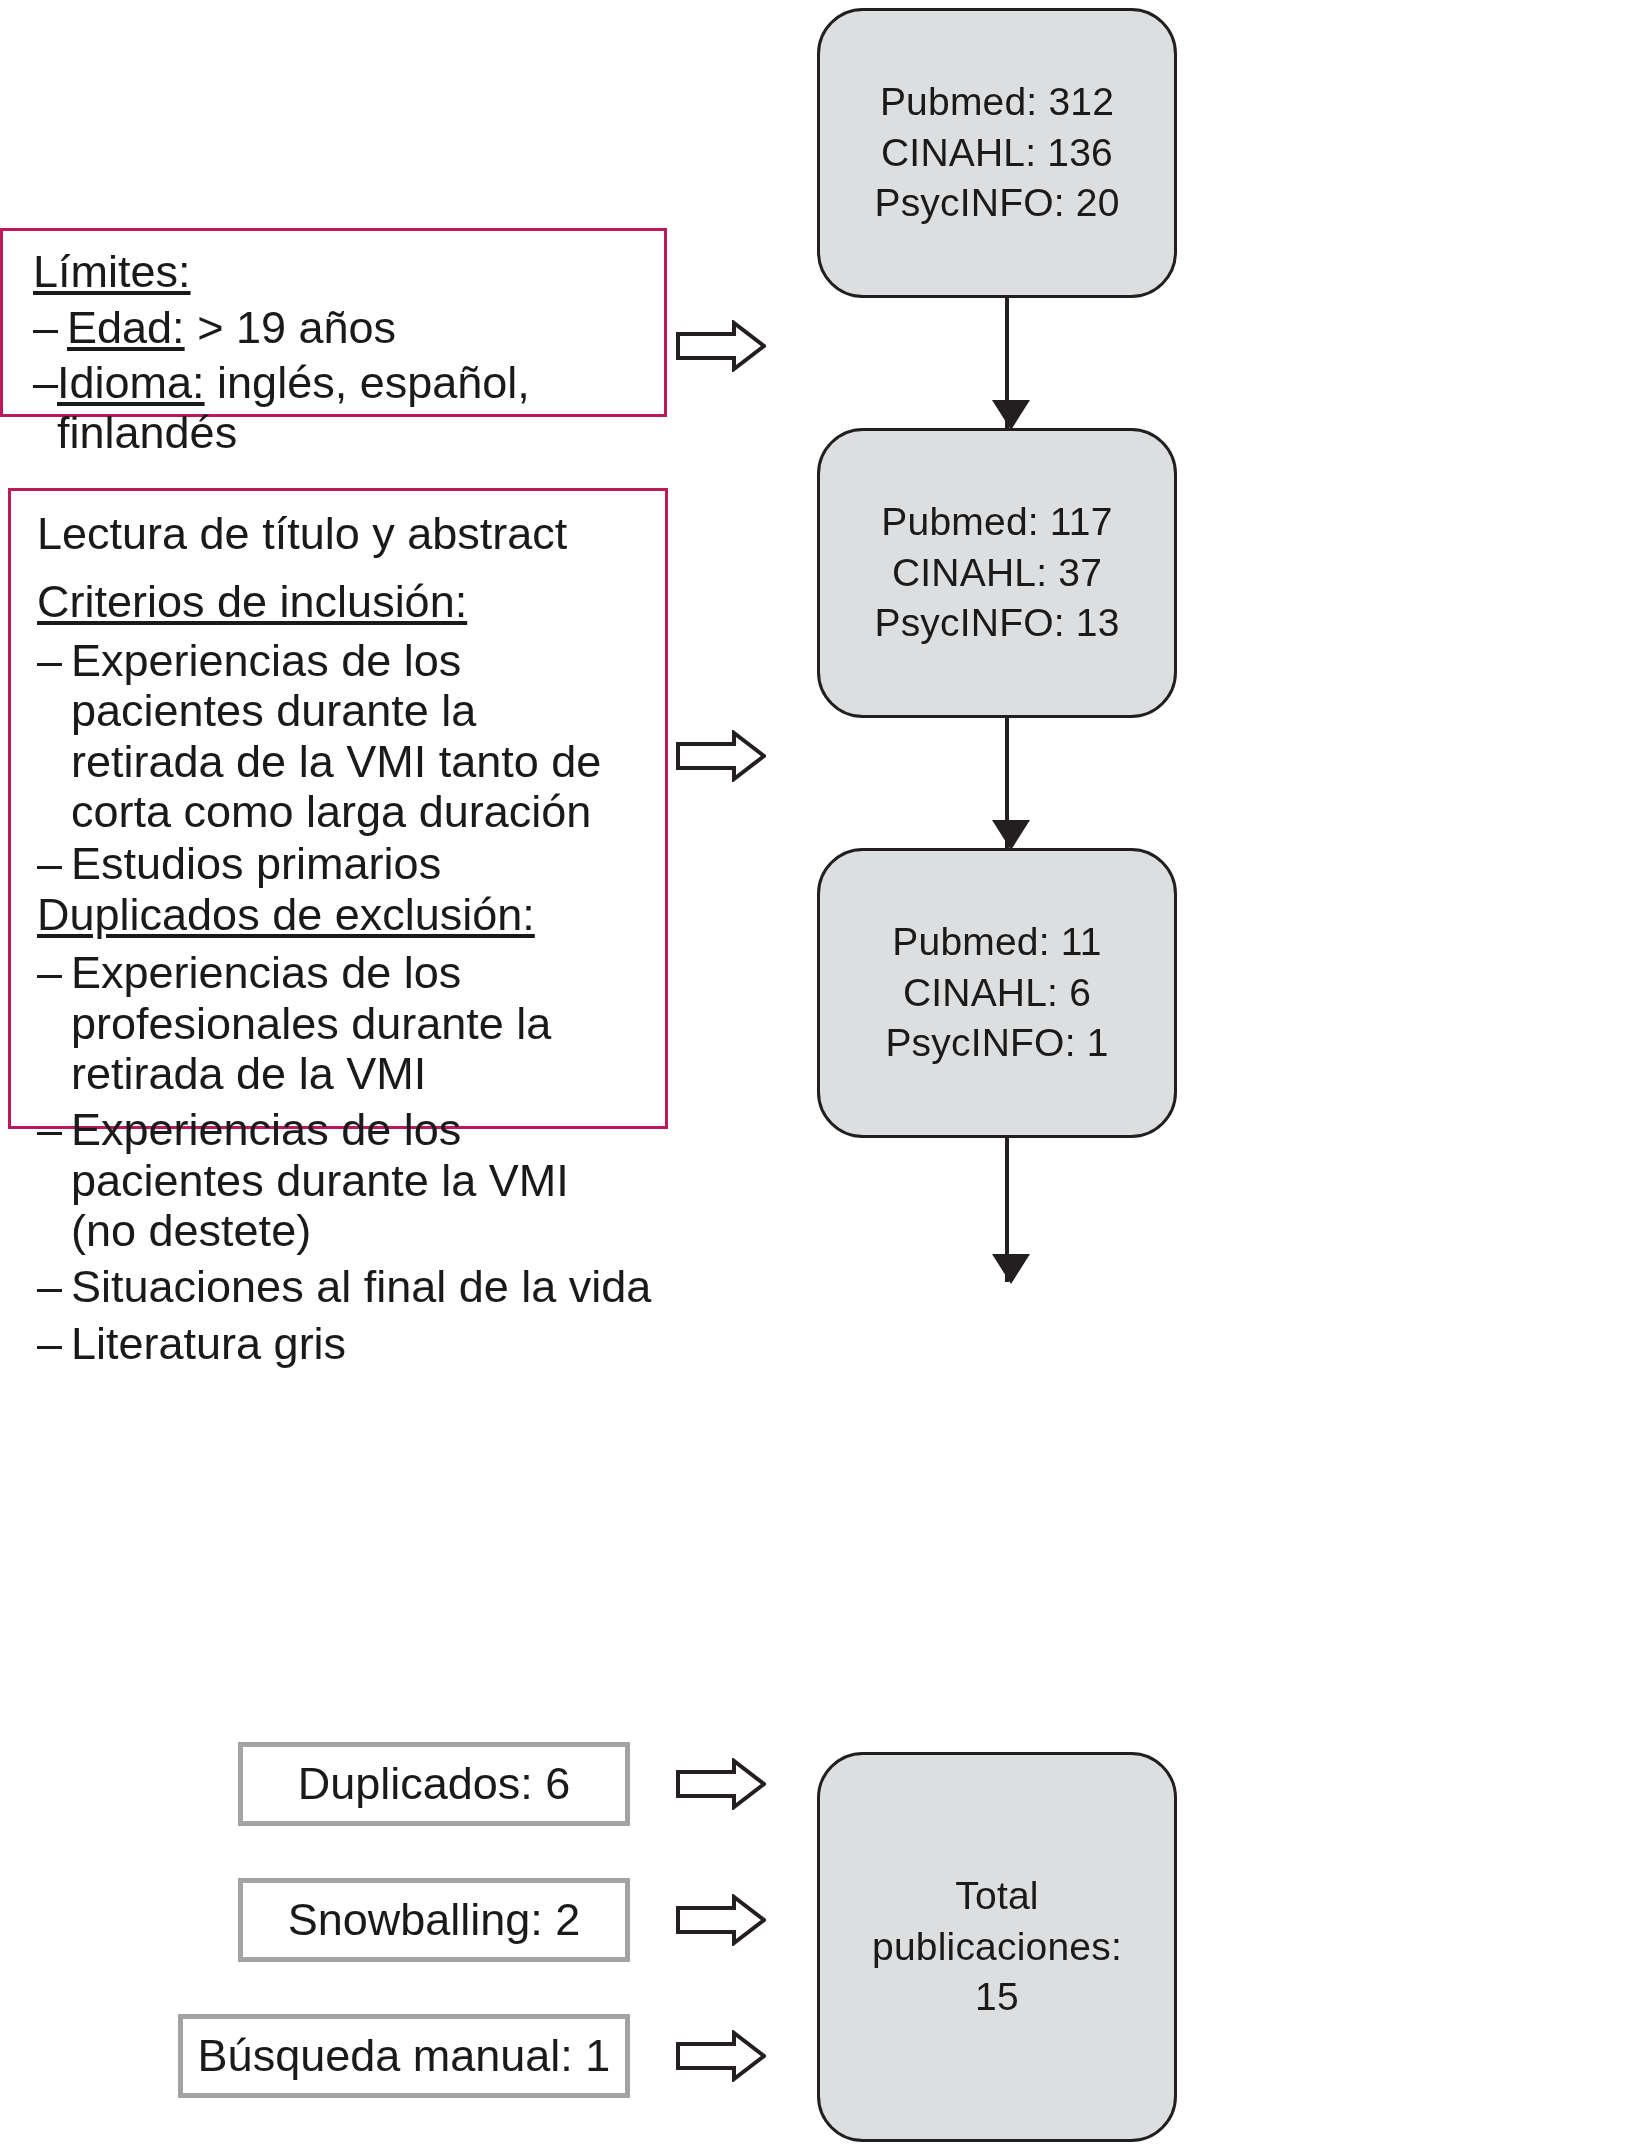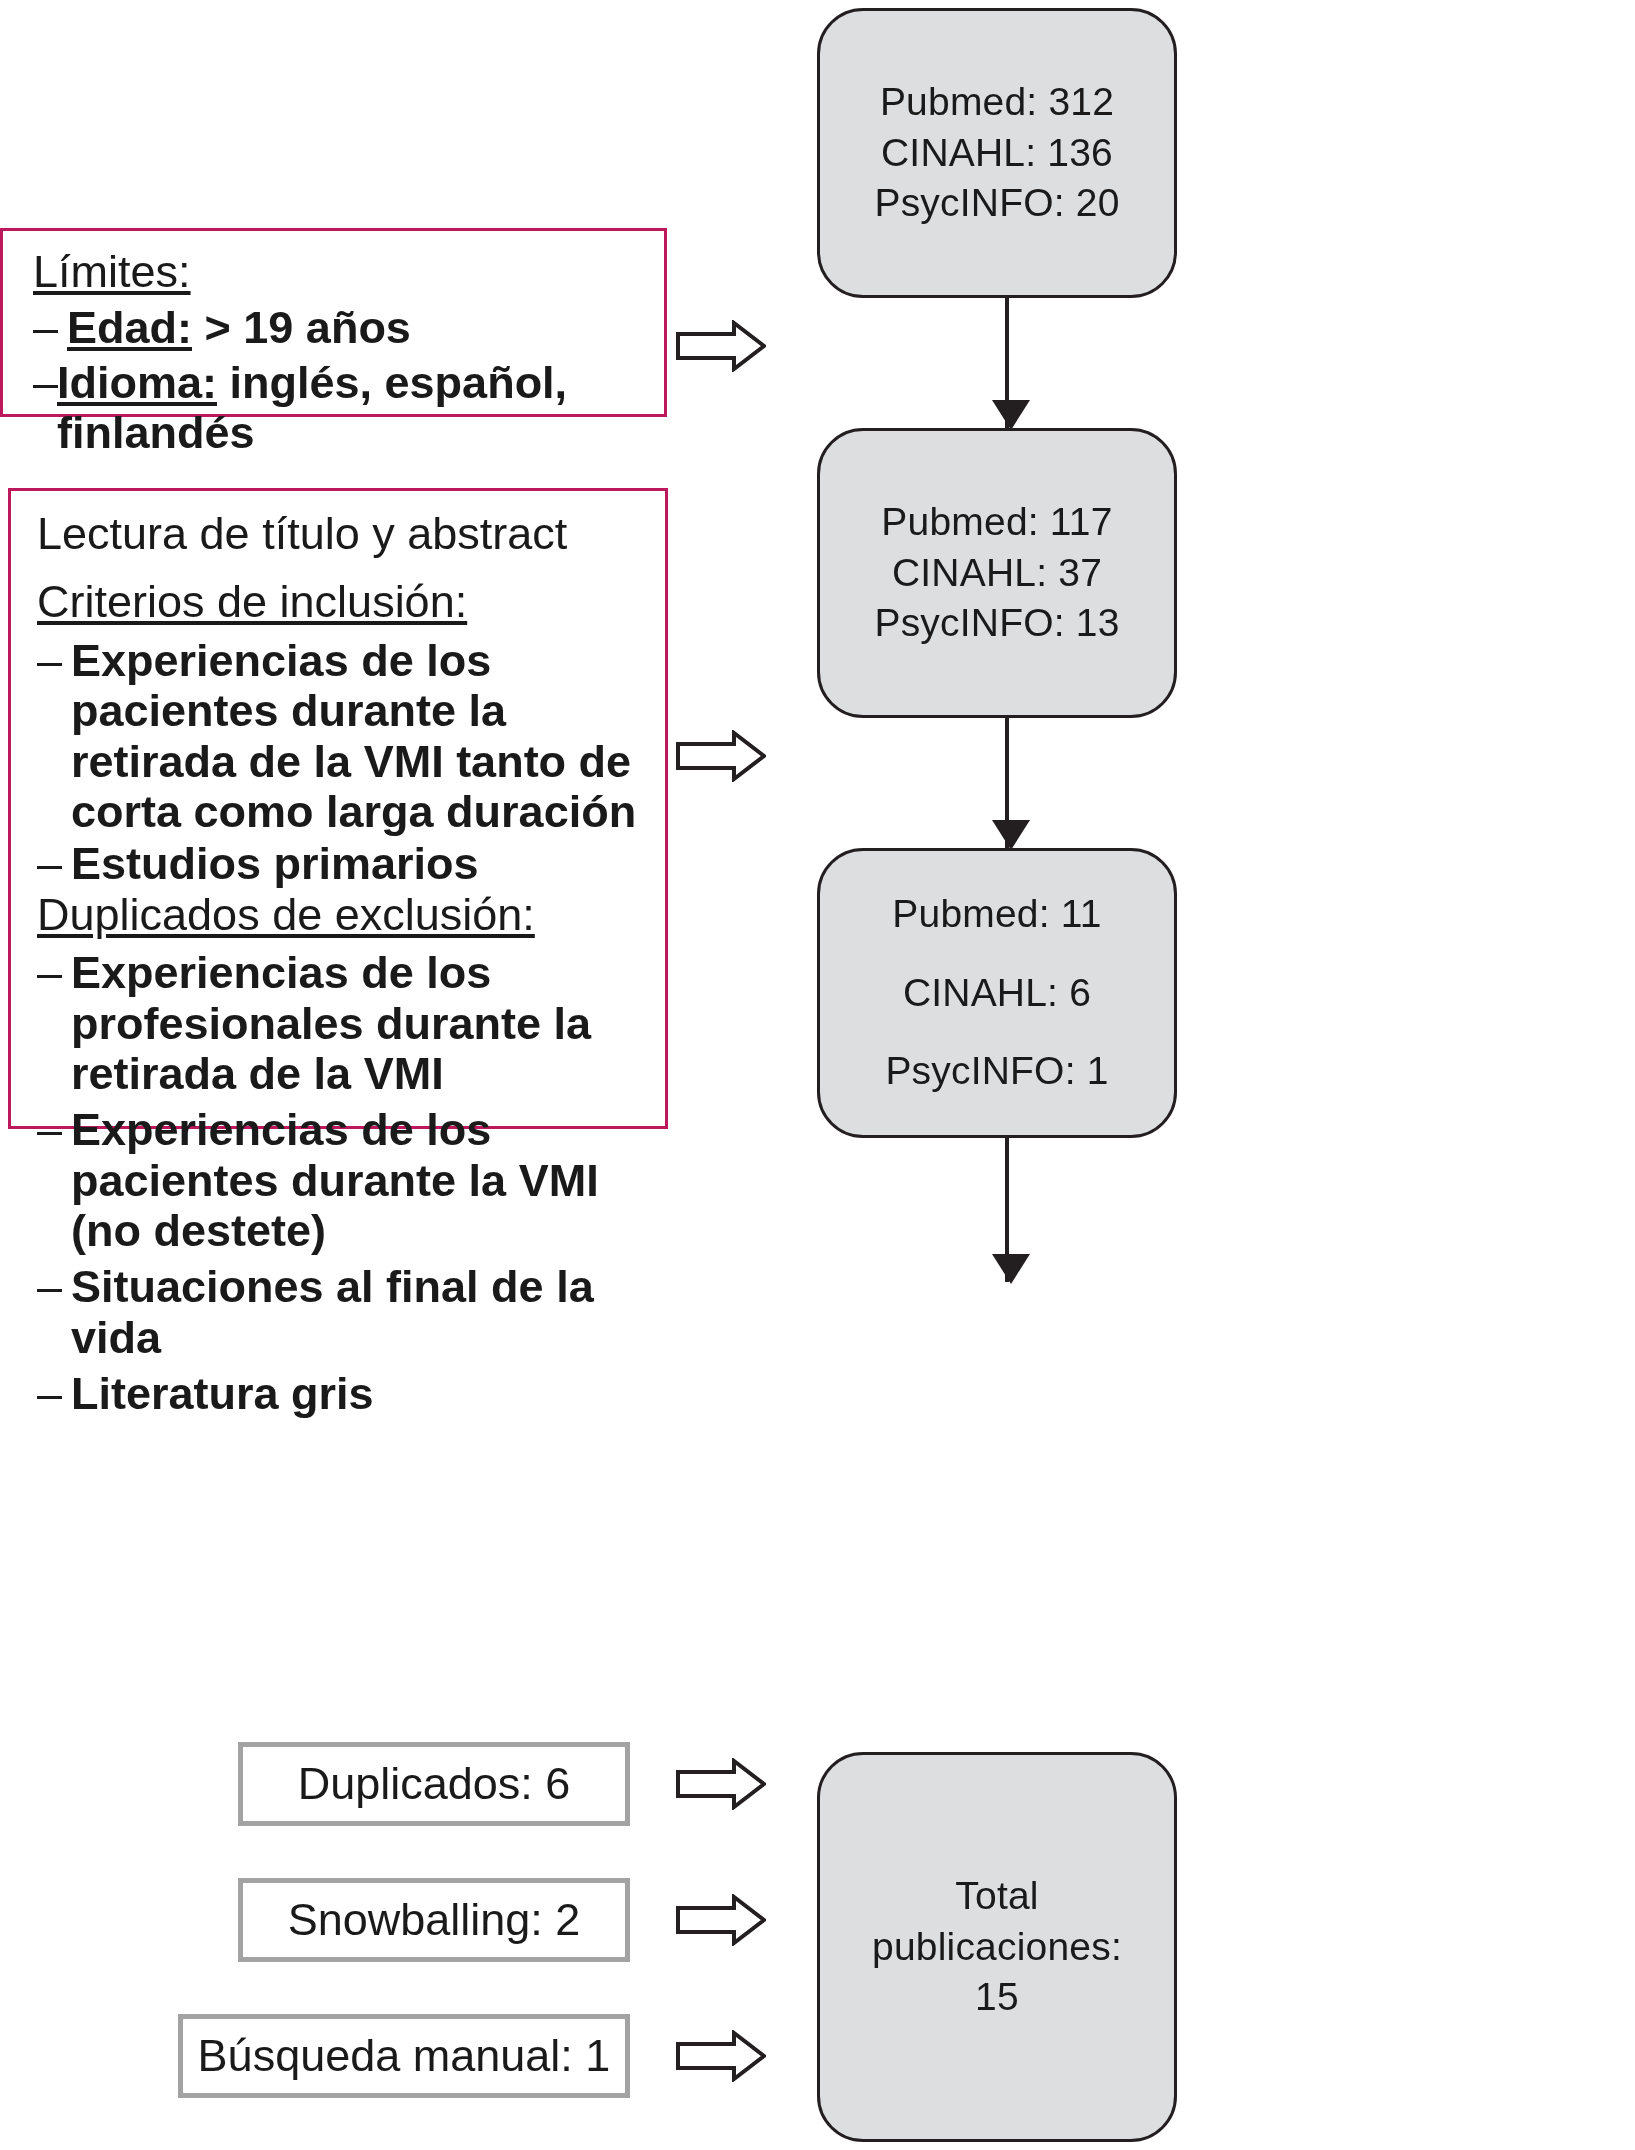--- a/index.html
+++ b/index.html
@@ -66,21 +66,21 @@
 
   .bullet-row {
     display: flex;
     align-items: flex-start;
   }
   .dash {
     width: 34px;
     flex: 0 0 34px;
     text-align: left;
   }
-  .btxt { flex: 1 1 auto; font-weight: bold; }
+  .btxt { flex: 1 1 auto; }
 
   
   .v-arrow {
     position: absolute;
     width: 0;
     border-left: 4px solid #231f20;
   }
   .v-arrow::after {
     content: "";
     position: absolute;
@@ -111,21 +111,21 @@
   <div class="v-arrow" style="left:1005px; top:298px; height:130px;"></div>
 
   <div class="gray-box" style="left:817px; top:428px; width:360px; height:290px;">
     <div class="line">Pubmed: 117</div>
     <div class="line">CINAHL: 37</div>
     <div class="line">PsycINFO: 13</div>
   </div>
 
   <div class="v-arrow" style="left:1005px; top:718px; height:130px;"></div>
 
-  <div class="gray-box" style="left:817px; top:848px; width:360px; height:290px;gap:28px;">
+  <div class="gray-box" style="left:817px; top:848px; width:360px; height:290px;">
     <div class="line">Pubmed:  11</div>
     <div class="line">CINAHL: 6</div>
     <div class="line">PsycINFO: 1</div>
   </div>
 
   <div class="v-arrow" style="left:1005px; top:1138px; height:144px;"></div>
 
   <div class="white-box" style="left:0px; top:228px; width:667px; height:189px; padding:16px 0 0 30px;">
     <div class="ctext">
       <span class="u">Límites:</span>

